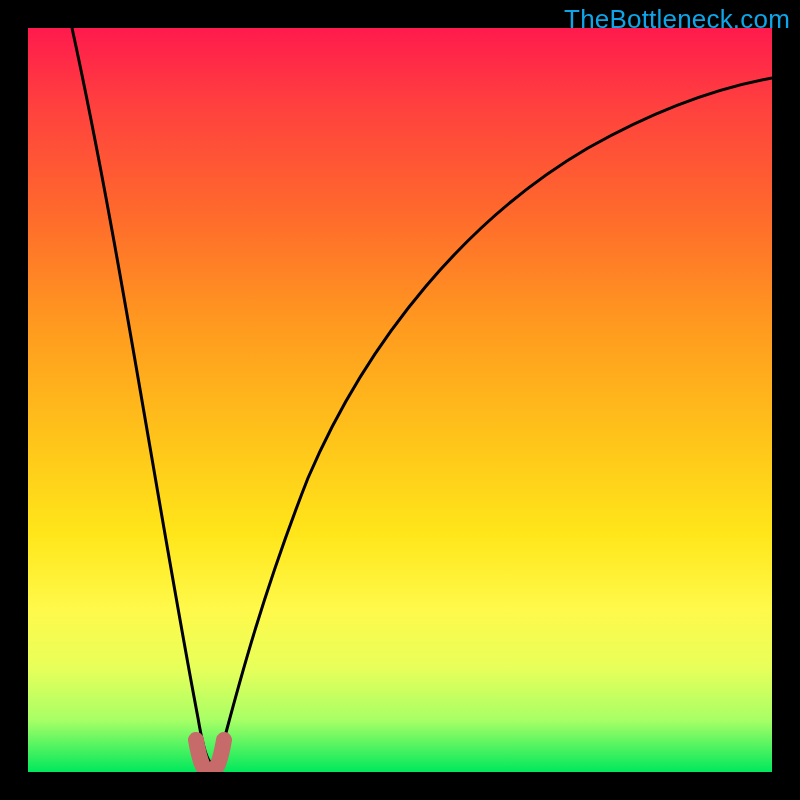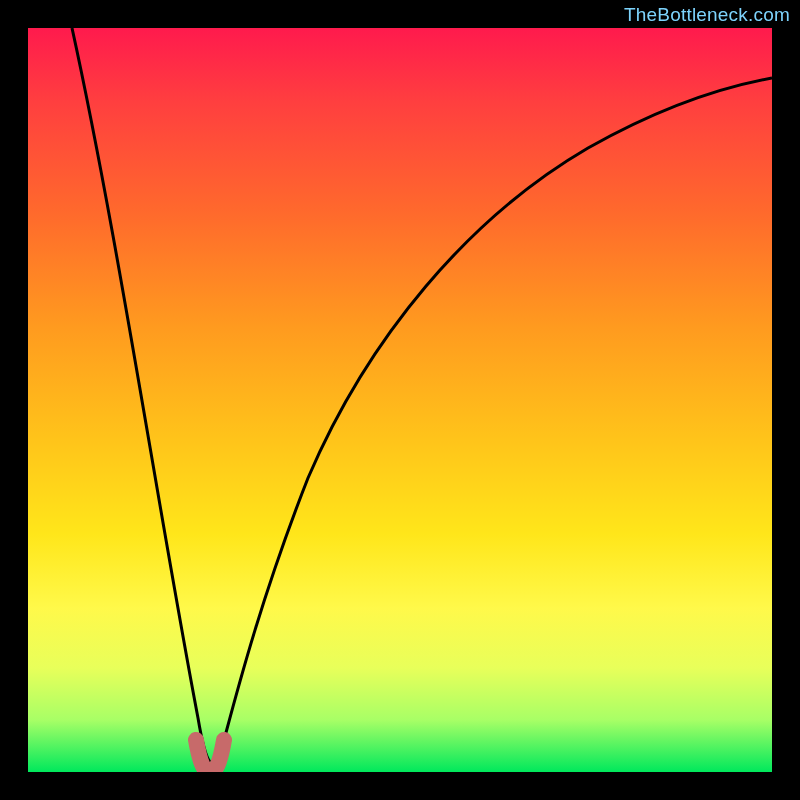--- a/index.html
+++ b/index.html
@@ -28,22 +28,22 @@
       #fff94a 78%,
       #e8ff5a 86%,
       #a8ff66 93%,
       #00e85c 100%
     );
   }
   .attribution {
     position: absolute;
     top: 4px;
     right: 10px;
-    color: #7dd3fc;
-    font-size: 19px;
+    color: #0ea5e9;
+    font-size: 26px;
     font-weight: 500;
     letter-spacing: 0.2px;
   }
   svg.plot {
     position: absolute;
     left: 0;
     top: 0;
     width: 744px;
     height: 744px;
     pointer-events: none;

